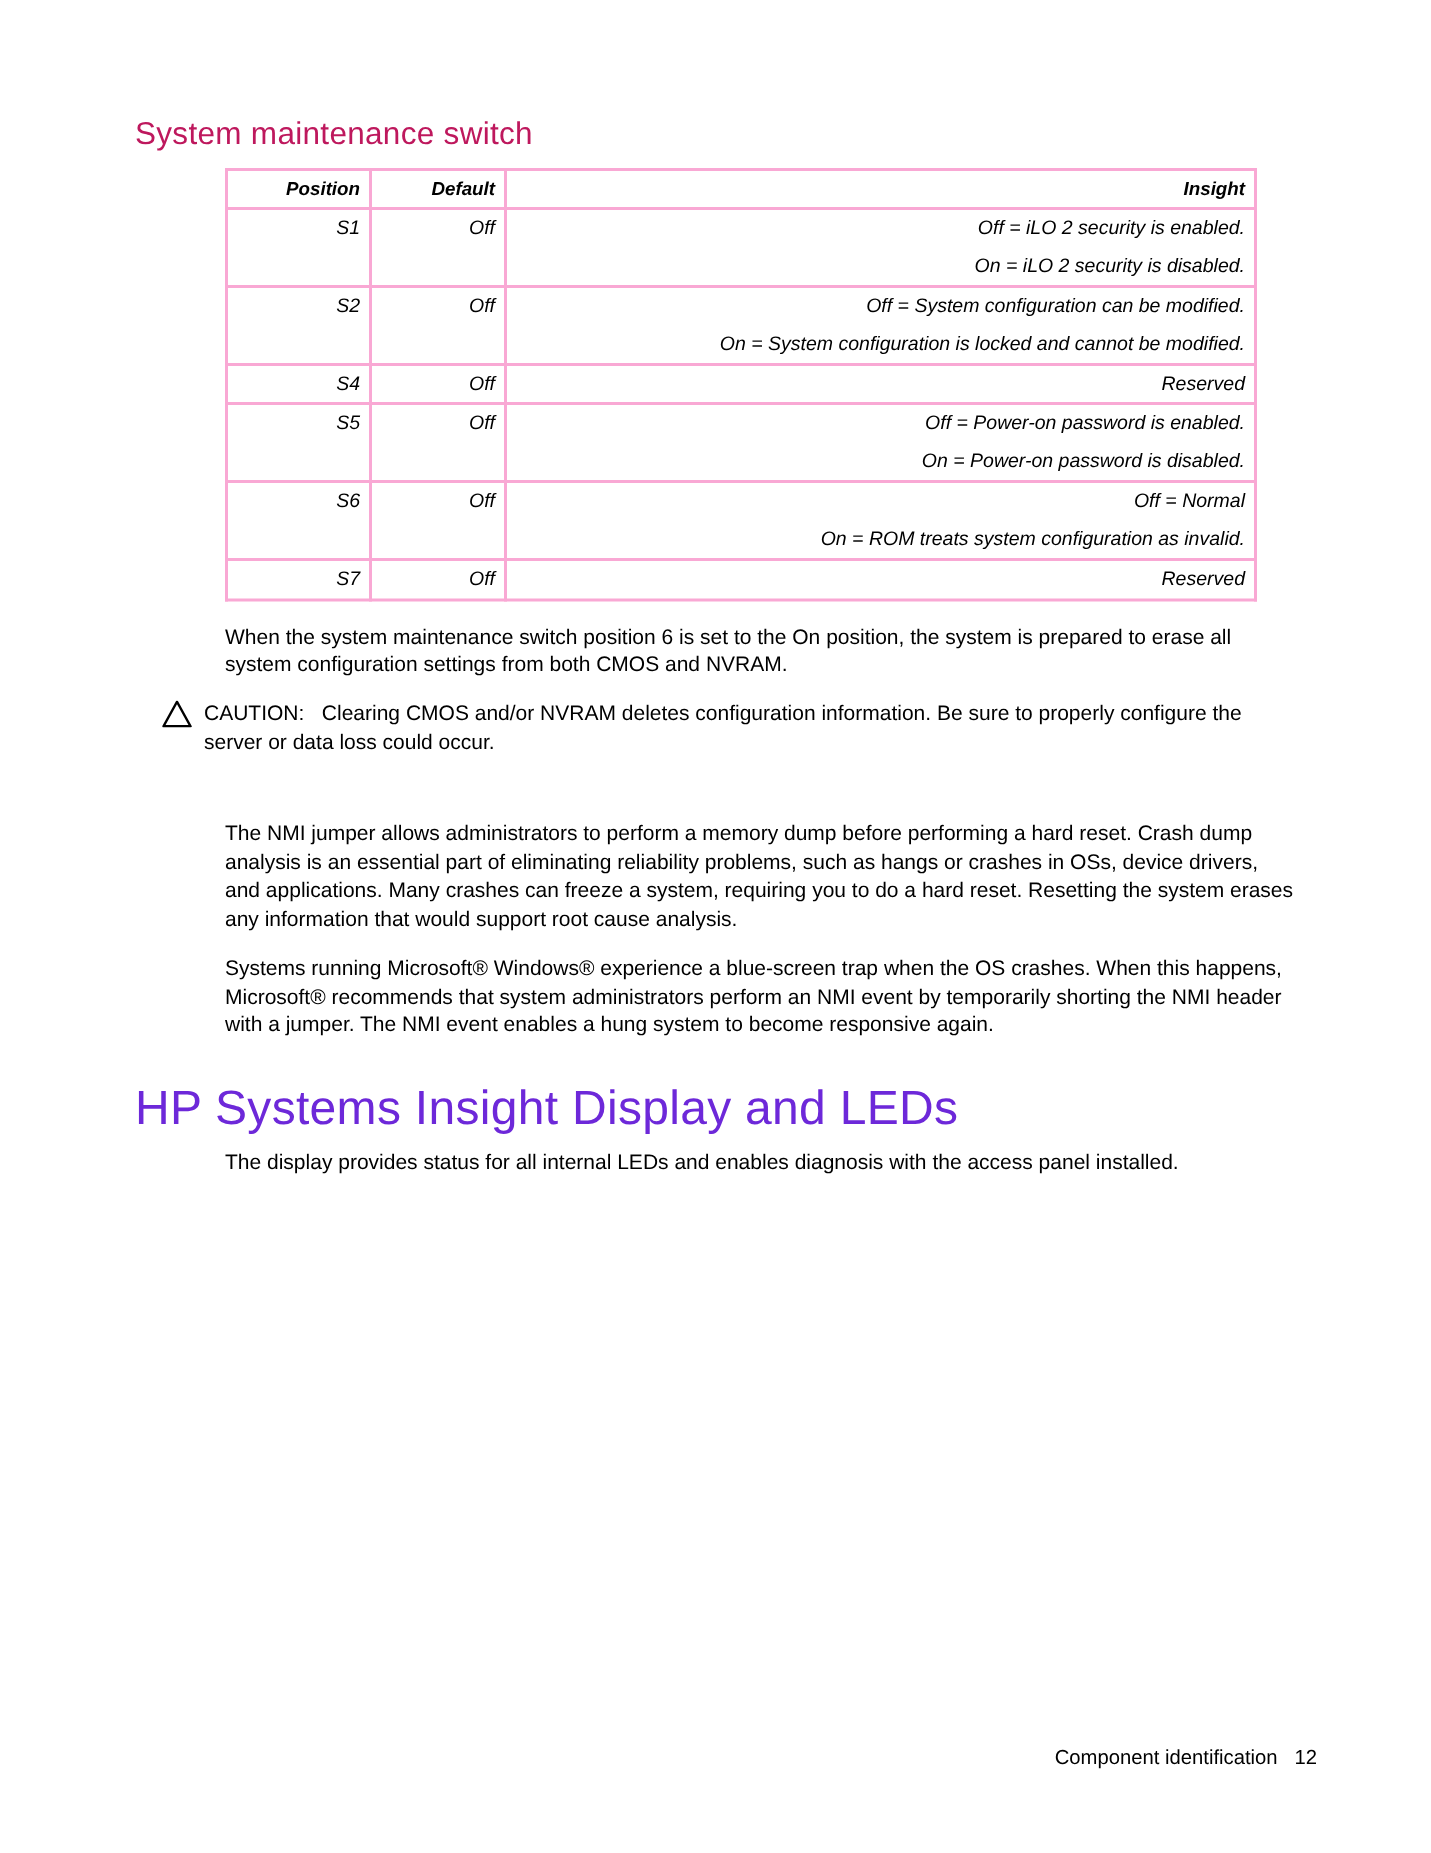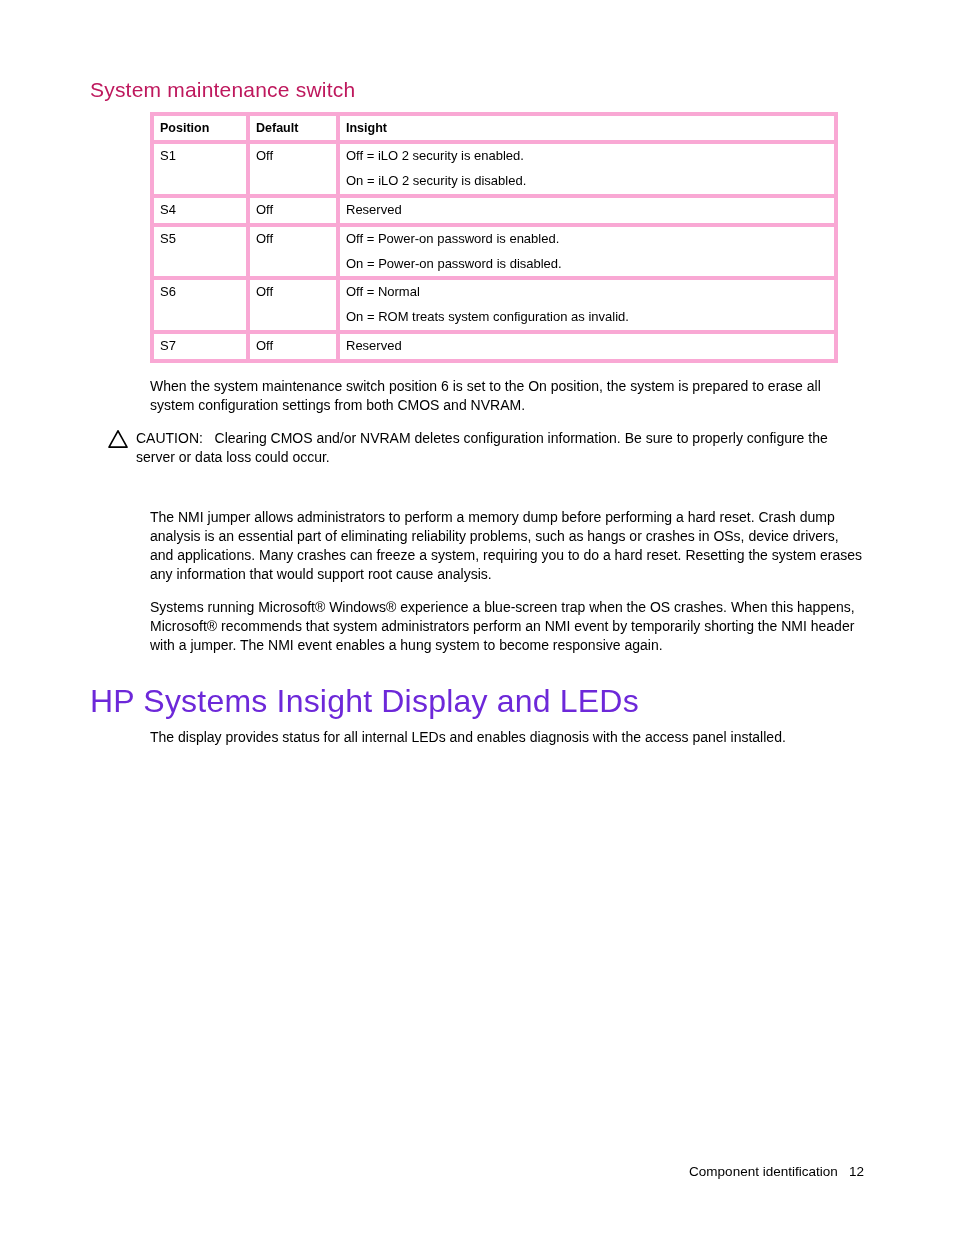--- a/index.html
+++ b/index.html
@@ -35,25 +35,26 @@
     letter-spacing: 0.2px;
   }
   table.switch {
     border-collapse: collapse;
     width: 688px;
     margin-left: 60px;
     margin-top: 6px;
     font-size: 13px;
   }
   table.switch th, table.switch td {
-    border: 4px solid #f9a8d4;
-    text-align: left;
+    border: 2px solid #f9a8d4;
+    text-align: right;
     vertical-align: top;
     padding: 3px 6px 3px 6px;
     line-height: 1.45;
+    font-style: italic;
   }
   table.switch th {
     font-weight: bold;
     font-size: 12.5px;
   }
   table.switch td.fn > div + div {
     margin-top: 6px;
   }
   .col-pos { width: 96px; }
   .col-def { width: 90px; }
@@ -79,21 +80,21 @@
     width: 20px;
     height: 18px;
   }
   .caution-block .label {
     font-weight: normal;
   }
   .nmi-spacer { height: 28px; }
   .footer {
     position: absolute;
     bottom: 56px;
-    right: 90px;
+    right: 76px;
     font-size: 13.5px;
   }
 </style>
 </head>
 <body>
 
 <div class="page">
 
   <h2 class="section">System maintenance switch</h2>
 
@@ -110,20 +111,28 @@
         <th>Insight</th>
       </tr>
     </thead>
     <tbody>
       <tr>
         <td>S1</td>
         <td>Off</td>
         <td class="fn">
           <div>Off = iLO 2 security is enabled.</div>
           <div>On = iLO 2 security is disabled.</div>
+        </td>
+      </tr>
+      <tr>
+        <td>S2</td>
+        <td>Off</td>
+        <td class="fn">
+          <div>Off = System configuration can be modified.</div>
+          <div>On = System configuration is locked and cannot be modified.</div>
         </td>
       </tr>
       <tr>
         <td>S4</td>
         <td>Off</td>
         <td class="fn">
           <div>Reserved</div>
         </td>
       </tr>
       <tr>

